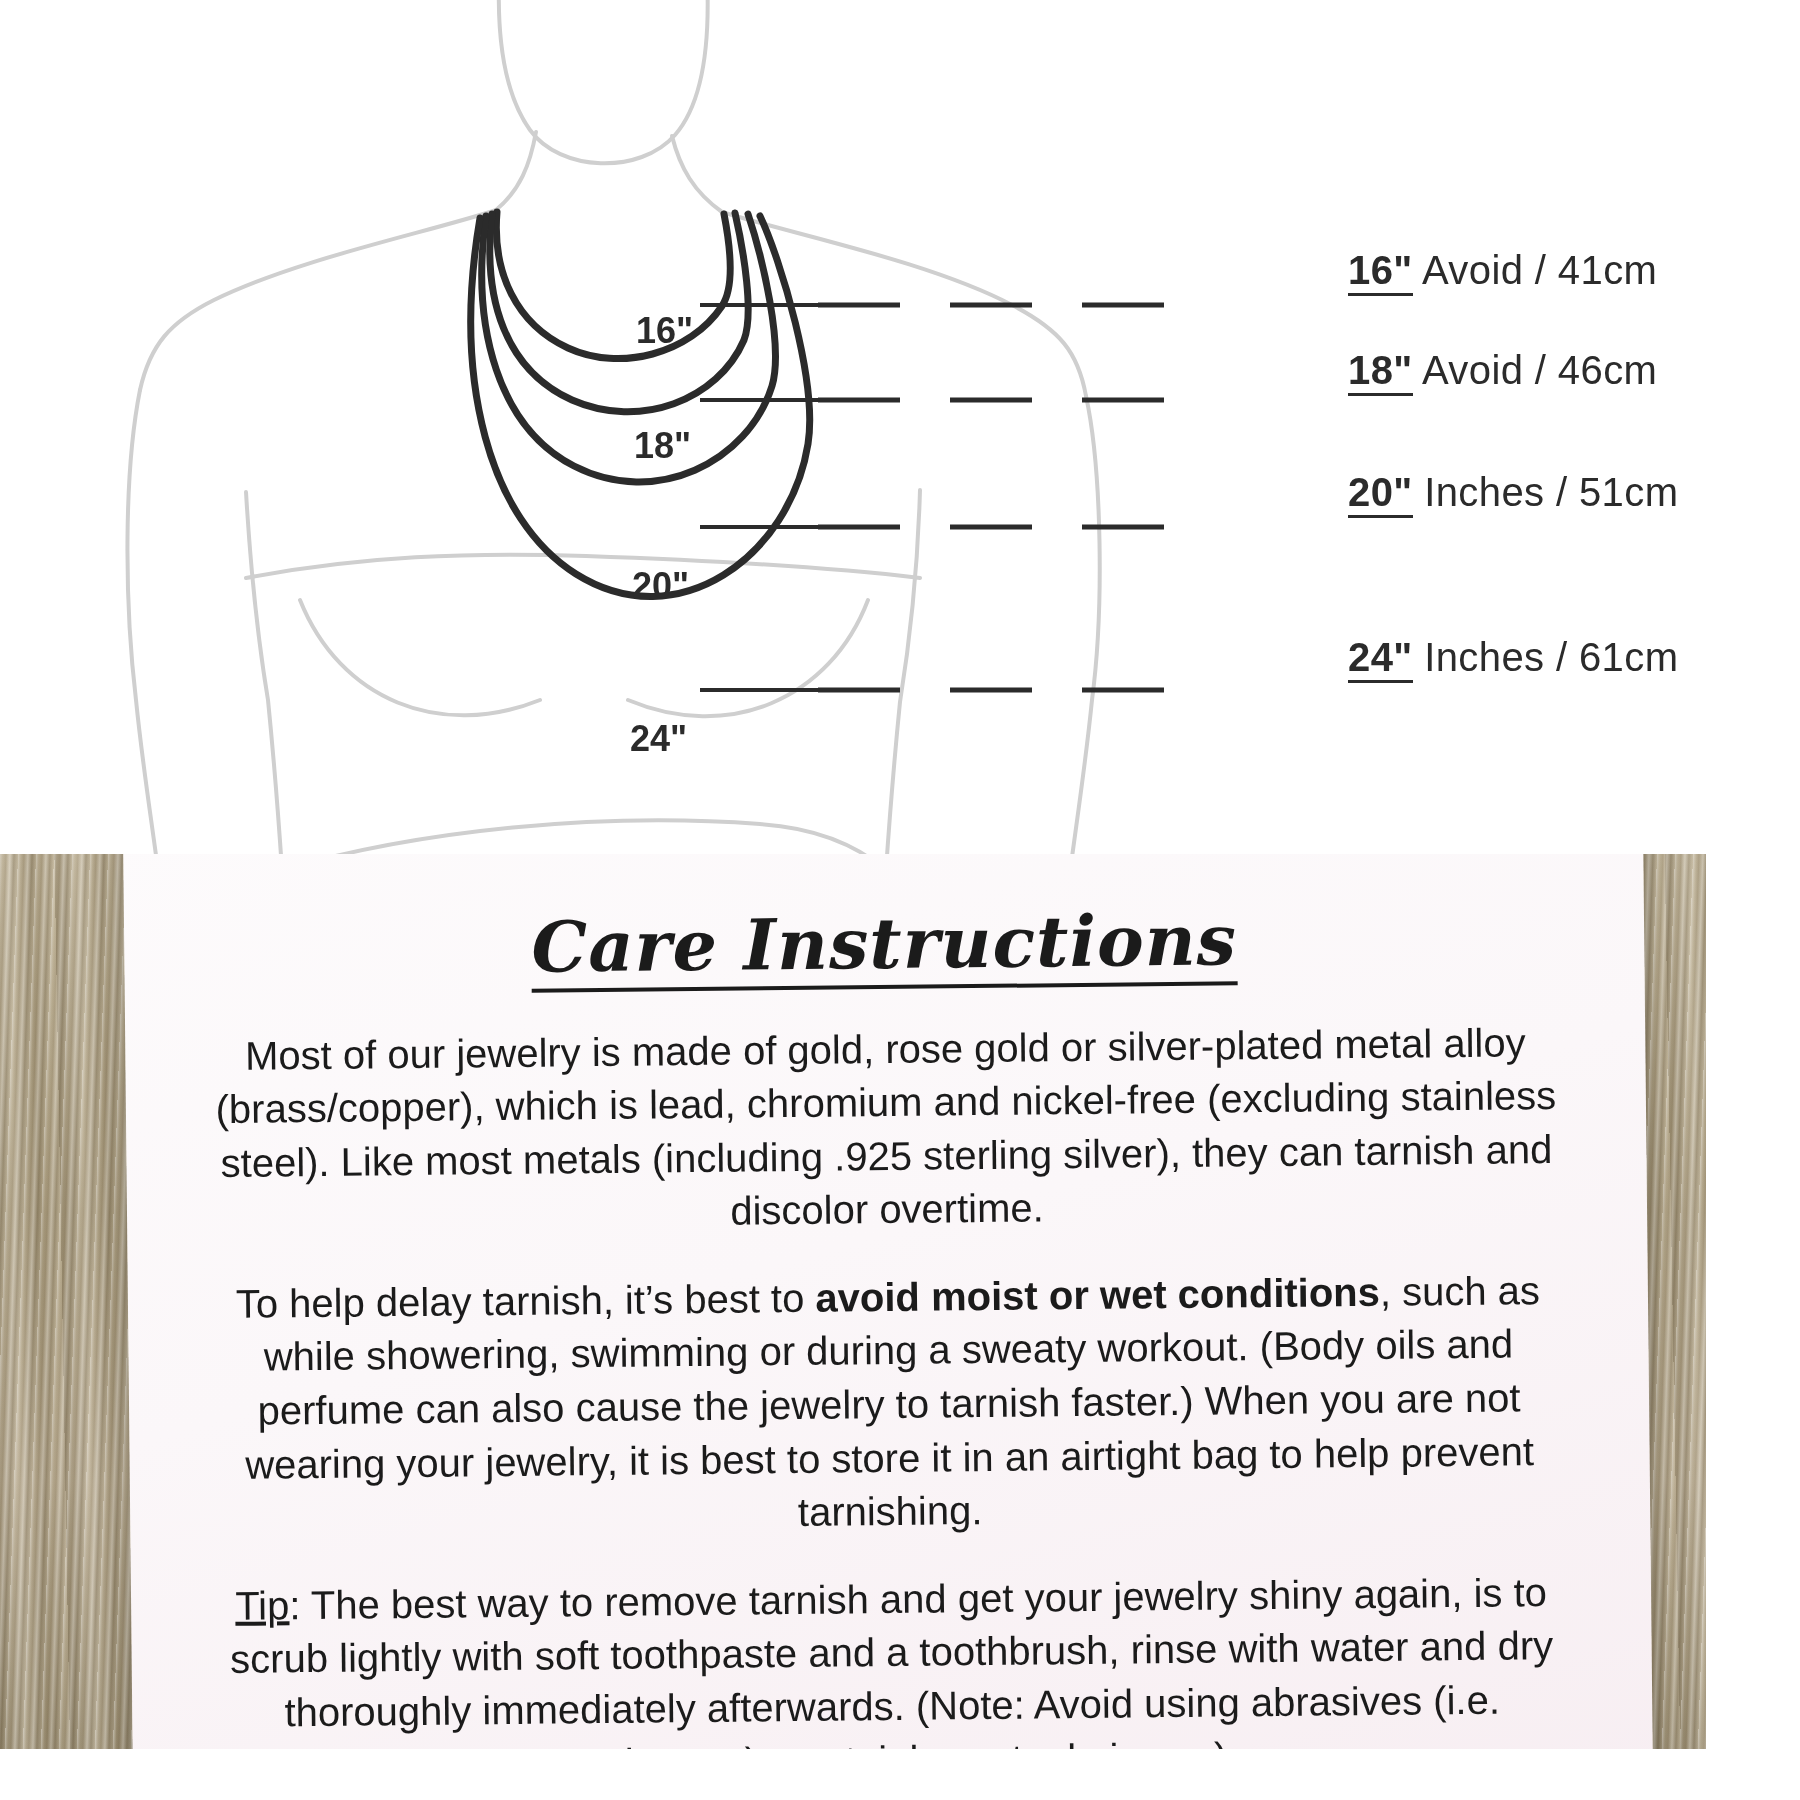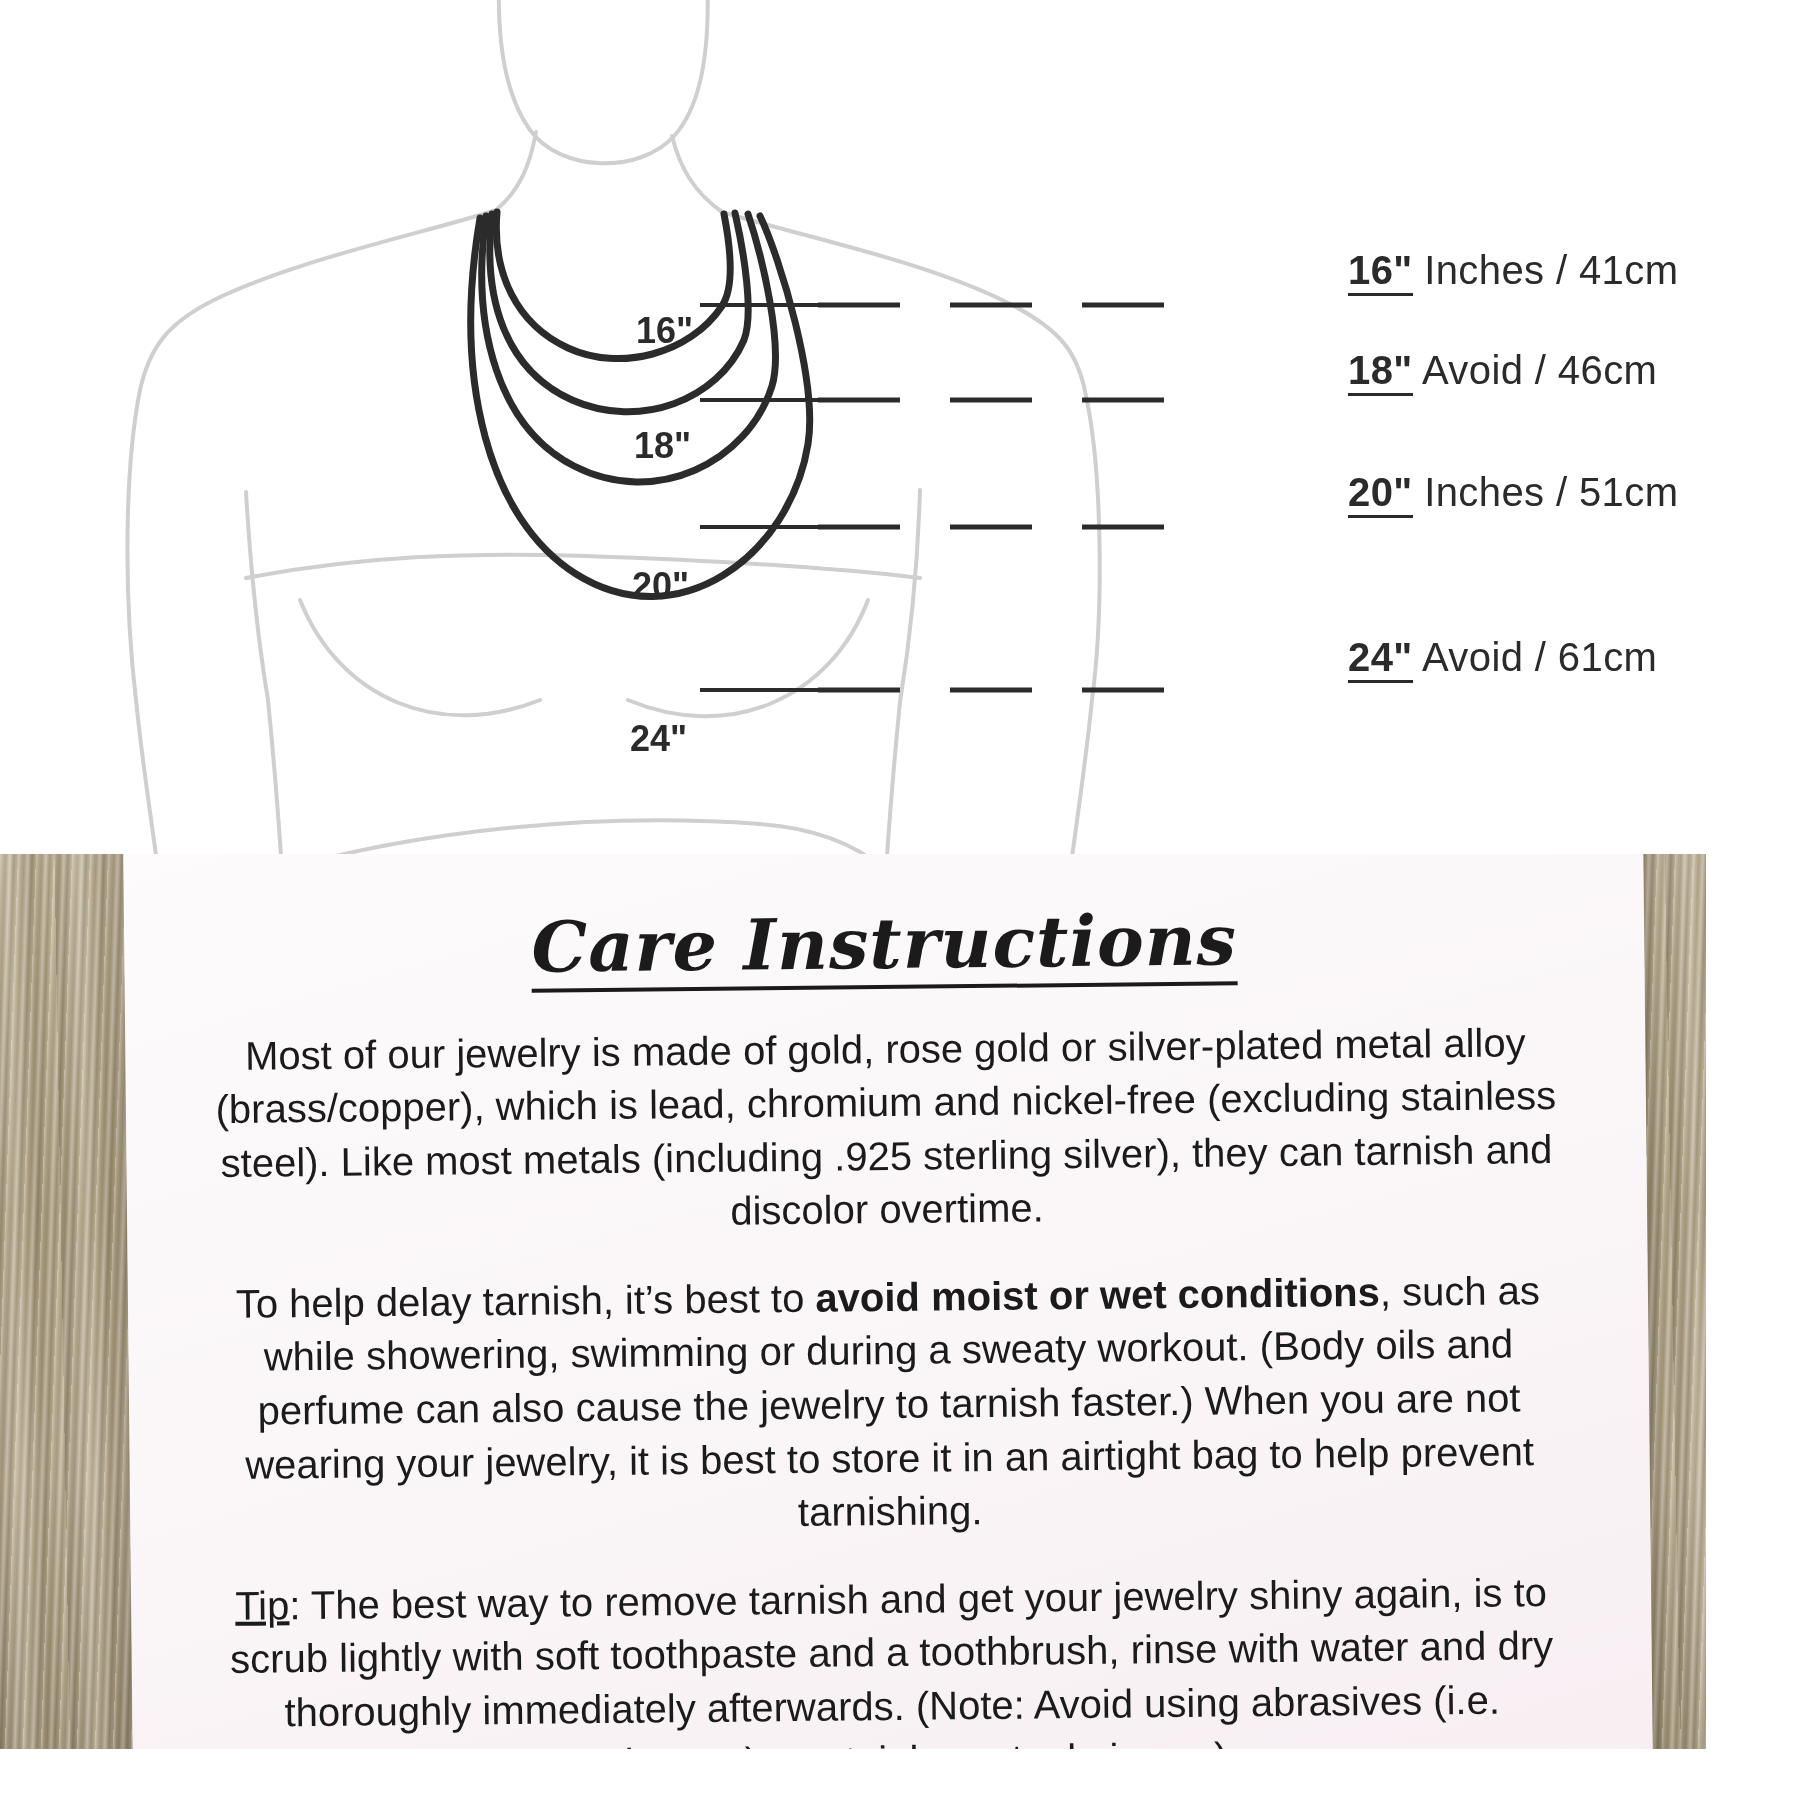--- a/index.html
+++ b/index.html
@@ -174,30 +174,30 @@
         <line x1="700" y1="690" x2="880" y2="690" stroke-width="4"></line>
       </g>
     </svg>
 
     <div class="on-body-label" style="left:636px; top:310px;">16"</div>
     <div class="on-body-label" style="left:634px; top:425px;">18"</div>
     <div class="on-body-label" style="left:632px; top:565px;">20"</div>
     <div class="on-body-label" style="left:630px; top:718px;">24"</div>
 
     <div class="len-label" style="left:1348px; top:248px;">
-      <span class="inch">16"</span><span> Inches / 41cm</span>
+      <span class="inch">16"</span><span> Avoid / 41cm</span>
     </div>
     <div class="len-label" style="left:1348px; top:348px;">
       <span class="inch">18"</span><span> Avoid / 46cm</span>
     </div>
     <div class="len-label" style="left:1348px; top:470px;">
       <span class="inch">20"</span><span> Inches / 51cm</span>
     </div>
     <div class="len-label" style="left:1348px; top:635px;">
-      <span class="inch">24"</span><span> Avoid / 61cm</span>
+      <span class="inch">24"</span><span> Inches / 61cm</span>
     </div>
   </div>
 
   <div id="care-panel">
     <div id="care-card">
       <div id="care-inner">
         <div>
           <span id="care-title">Care Instructions</span>
         </div>
 

